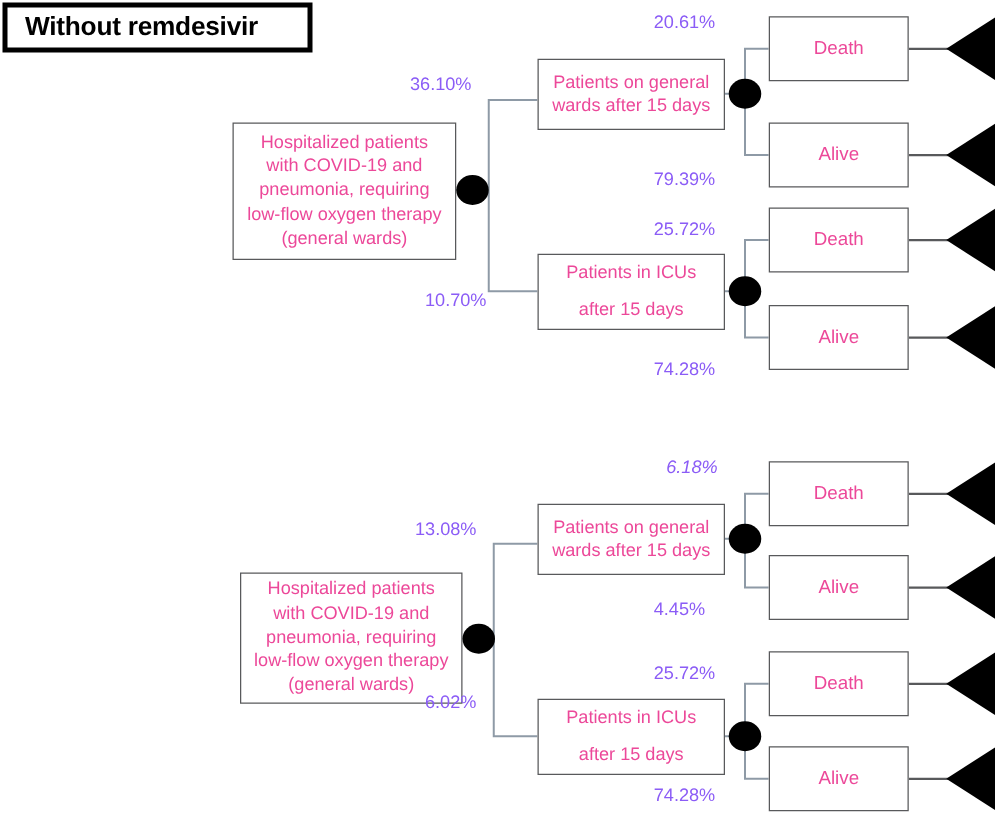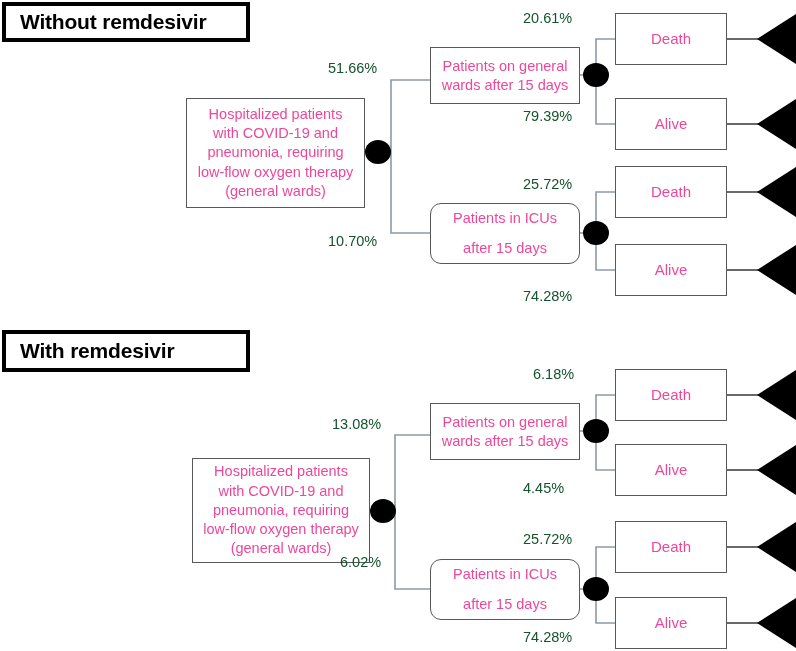--- a/index.html
+++ b/index.html
@@ -47,32 +47,31 @@
     line-height: 1.28;
     color: #ec4899;
     z-index: 3;
   }
   .node-box.root {
     font-size: 14.5px;
     line-height: 1.33;
   }
   .node-box.icu {
     line-height: 2.05;
-    border-radius: 11px;
   }
   .node-box.outcome {
     font-size: 15px;
   }
   .node-box span { display: block; white-space: nowrap; }
 
   
   .prob {
     position: absolute;
     font-size: 14.5px;
-    color: #14532d;
+    color: #8b5cf6;
     white-space: nowrap;
     z-index: 4;
   }
 
   
   .edges {
     position: absolute;
     left: 0;
     top: 0;
     width: 796px;
@@ -153,37 +152,37 @@
 
   <div class="node-box root" style="left:186px; top:98px; width:179px; height:110px;">
     <span>Hospitalized patients</span>
     <span>with COVID-19 and</span>
     <span>pneumonia, requiring</span>
     <span>low-flow oxygen therapy</span>
     <span>(general wards)</span>
   </div>
   <div class="chance-node" style="left:365px; top:140px;"></div>
 
-  <div class="prob" style="left:328px; top:60px;">51.66%</div>
-  <div class="prob" style="left:328px; top:233px;text-align:right;">10.70%</div>
+  <div class="prob" style="left:328px; top:60px;">36.10%</div>
+  <div class="prob" style="left:340px; top:233px;text-align:right;">10.70%</div>
 
   <div class="node-box" style="left:430px; top:47px; width:150px; height:57px;">
     <span>Patients on general</span>
     <span>wards after 15 days</span>
   </div>
   <div class="chance-node" style="left:583px; top:63px;"></div>
 
   <div class="node-box icu" style="left:430px; top:203px; width:150px; height:61px;">
     <span>Patients in ICUs</span>
     <span>after 15 days</span>
   </div>
   <div class="chance-node" style="left:583px; top:221px;"></div>
 
   <div class="prob" style="left:523px; top:10px;">20.61%</div>
-  <div class="prob" style="left:523px; top:108px;">79.39%</div>
+  <div class="prob" style="left:523px; top:136px;">79.39%</div>
 
   <div class="prob" style="left:523px; top:176px;">25.72%</div>
   <div class="prob" style="left:523px; top:288px;">74.28%</div>
 
   <div class="node-box outcome" style="left:615px; top:13px; width:112px; height:52px;">
     <span>Death</span>
   </div>
   <div class="terminal-tri" style="left:757px; top:12px;"></div>
 
   <div class="node-box outcome" style="left:615px; top:98px; width:112px; height:52px;">
@@ -194,21 +193,20 @@
   <div class="node-box outcome" style="left:615px; top:166px; width:112px; height:52px;">
     <span>Death</span>
   </div>
   <div class="terminal-tri" style="left:757px; top:165px;"></div>
 
   <div class="node-box outcome" style="left:615px; top:244px; width:112px; height:52px;">
     <span>Alive</span>
   </div>
   <div class="terminal-tri" style="left:757px; top:243px;"></div>
 
-  <div class="title-box" style="left:2px; top:330px; width:248px; height:42px;">With remdesivir</div>
 
   <div class="node-box root" style="left:192px; top:458px; width:178px; height:105px;">
     <span>Hospitalized patients</span>
     <span>with COVID-19 and</span>
     <span>pneumonia, requiring</span>
     <span>low-flow oxygen therapy</span>
     <span>(general wards)</span>
   </div>
   <div class="chance-node" style="left:370px; top:499px;"></div>
 
@@ -220,21 +218,21 @@
     <span>wards after 15 days</span>
   </div>
   <div class="chance-node" style="left:583px; top:419px;"></div>
 
   <div class="node-box icu" style="left:430px; top:559px; width:150px; height:61px;">
     <span>Patients in ICUs</span>
     <span>after 15 days</span>
   </div>
   <div class="chance-node" style="left:583px; top:577px;"></div>
 
-  <div class="prob" style="left:533px; top:366px;">6.18%</div>
+  <div class="prob" style="left:533px; top:366px;font-style:italic;">6.18%</div>
   <div class="prob" style="left:523px; top:480px;">4.45%</div>
 
   <div class="prob" style="left:523px; top:531px;">25.72%</div>
   <div class="prob" style="left:523px; top:629px;">74.28%</div>
 
   <div class="node-box outcome" style="left:615px; top:369px; width:112px; height:52px;">
     <span>Death</span>
   </div>
   <div class="terminal-tri" style="left:757px; top:368px;"></div>
 

